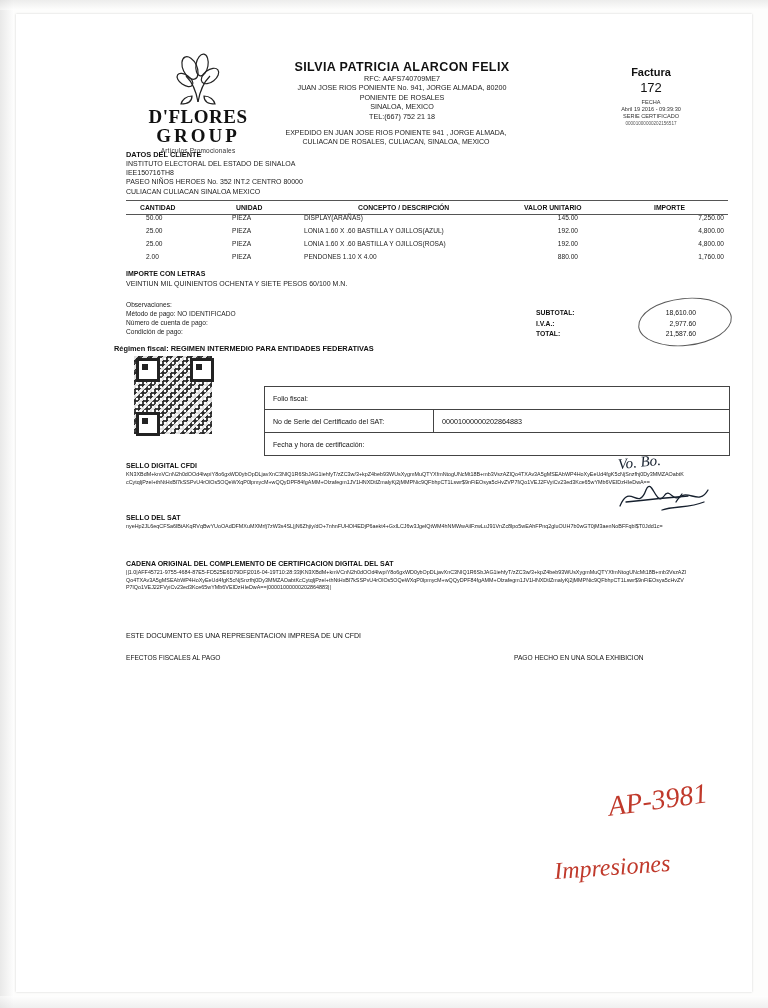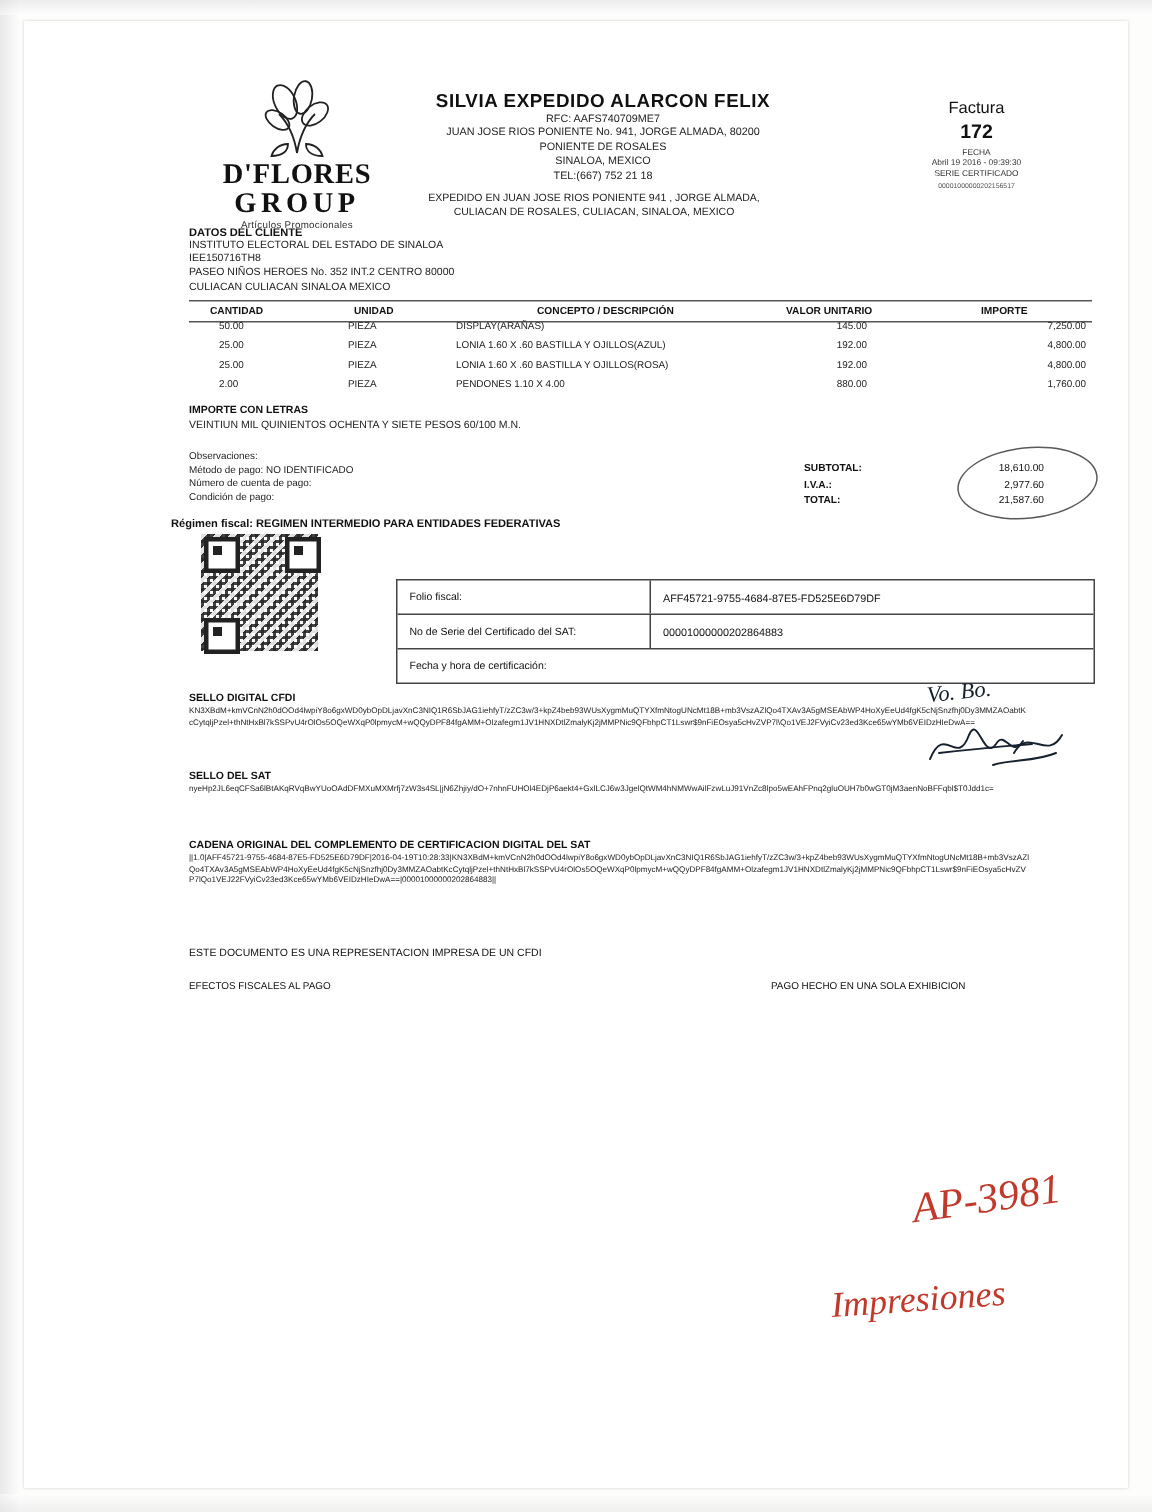--- a/index.html
+++ b/index.html
@@ -80,22 +80,22 @@
   .company .name {
     font-size: 12.5px; font-weight: bold; letter-spacing: .4px; color: #111;
   }
   .company .line {
     font-size: 7.2px; color: #222; line-height: 9.4px;
   }
 
   .factura-box {
     position: absolute; left: 560px; top: 52px; width: 150px; text-align: center;
   }
-  .factura-title { font-size: 11px; font-weight: normal; color: #111; }
-  .factura-num { font-size: 13px; font-weight: bold; color: #111; margin-top: 2px;}
+  .factura-title { font-size: 11px; font-weight: bold; color: #111; }
+  .factura-num { font-size: 13px; font-weight: normal; color: #111; margin-top: 2px;}
   .factura-meta { font-size: 5.6px; color: #333; line-height: 7px; margin-top: 4px; }
   .factura-meta .tiny { font-size: 4.6px; color: #555; }
 
   .expedido {
     position: absolute; left: 210px; top: 114px; width: 340px; text-align: center;
     font-size: 7px; line-height: 9px; color: #222;
   }
 
   .doc-valid {
     position: absolute; left: 558px; top: 112px; width: 154px; height: 18px;
@@ -277,21 +277,21 @@
             <path d="M32 44 C38 44 42 48 43 52 C36 52 32 49 32 44Z"></path>
           </g>
         </svg>
       </div>
       <div class="logo-name">D'FLORES</div>
       <div class="logo-sub">GROUP</div>
       <div class="logo-tag">Artículos Promocionales</div>
     </div>
 
     <div class="company">
-      <div class="name">SILVIA EXPEDIDO ALARCON FELIX</div>
+      <div class="name">SILVIA PATRICIA ALARCON FELIX</div>
       <div class="line">RFC: AAFS740709ME7</div>
       <div class="line">JUAN JOSE RIOS PONIENTE No. 941, JORGE ALMADA, 80200</div>
       <div class="line">PONIENTE DE ROSALES</div>
       <div class="line">SINALOA, MEXICO</div>
       <div class="line">TEL:(667) 752 21 18</div>
     </div>
 
     <div class="factura-box">
       <div class="factura-title">Factura</div>
       <div class="factura-num">172</div>
@@ -393,21 +393,20 @@
     <div class="qr-eye tr">
         <i></i>
       </div>
     <div class="qr-eye bl">
         <i></i>
       </div>
 
     <div class="fiscal">
       <div class="frow">
         <div class="fk">Folio fiscal:</div>
-        <div class="fv">AFF45721-9755-4684-87E5-FD525E6D79DF</div>
       </div>
       <div class="frow">
         <div class="fk">No de Serie del Certificado del SAT:</div>
         <div class="fv">00001000000202864883</div>
       </div>
       <div class="frow">
         <div class="fk">Fecha y hora de certificación:</div>
       </div>
     </div>
 

